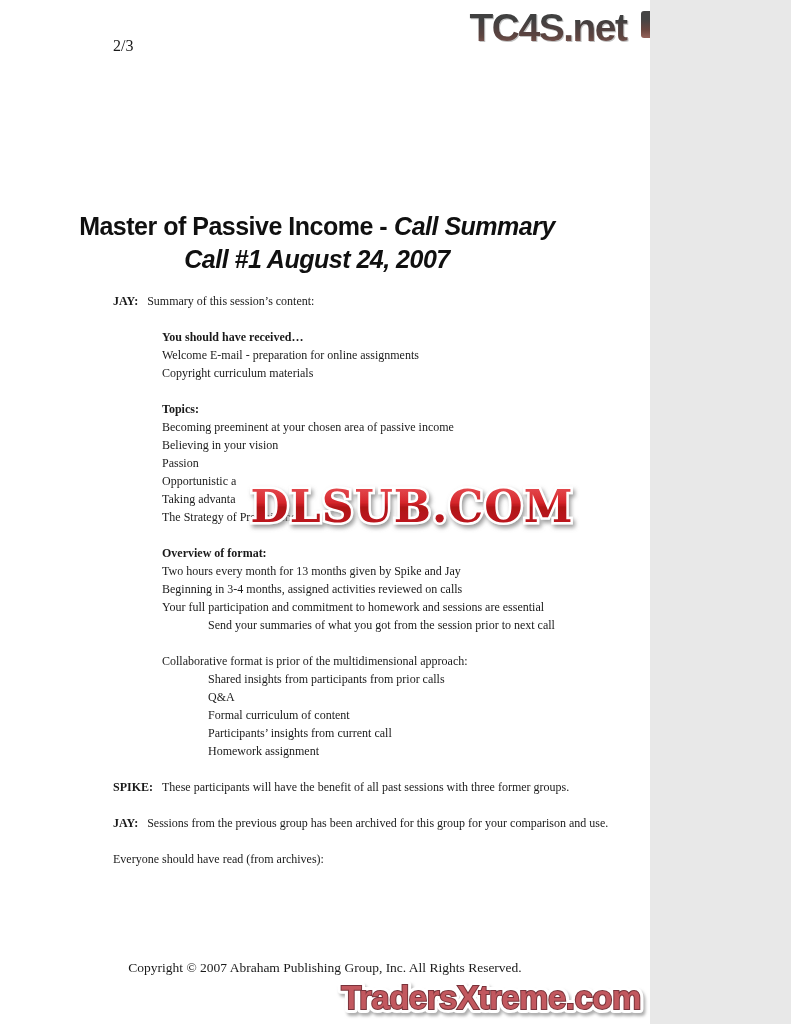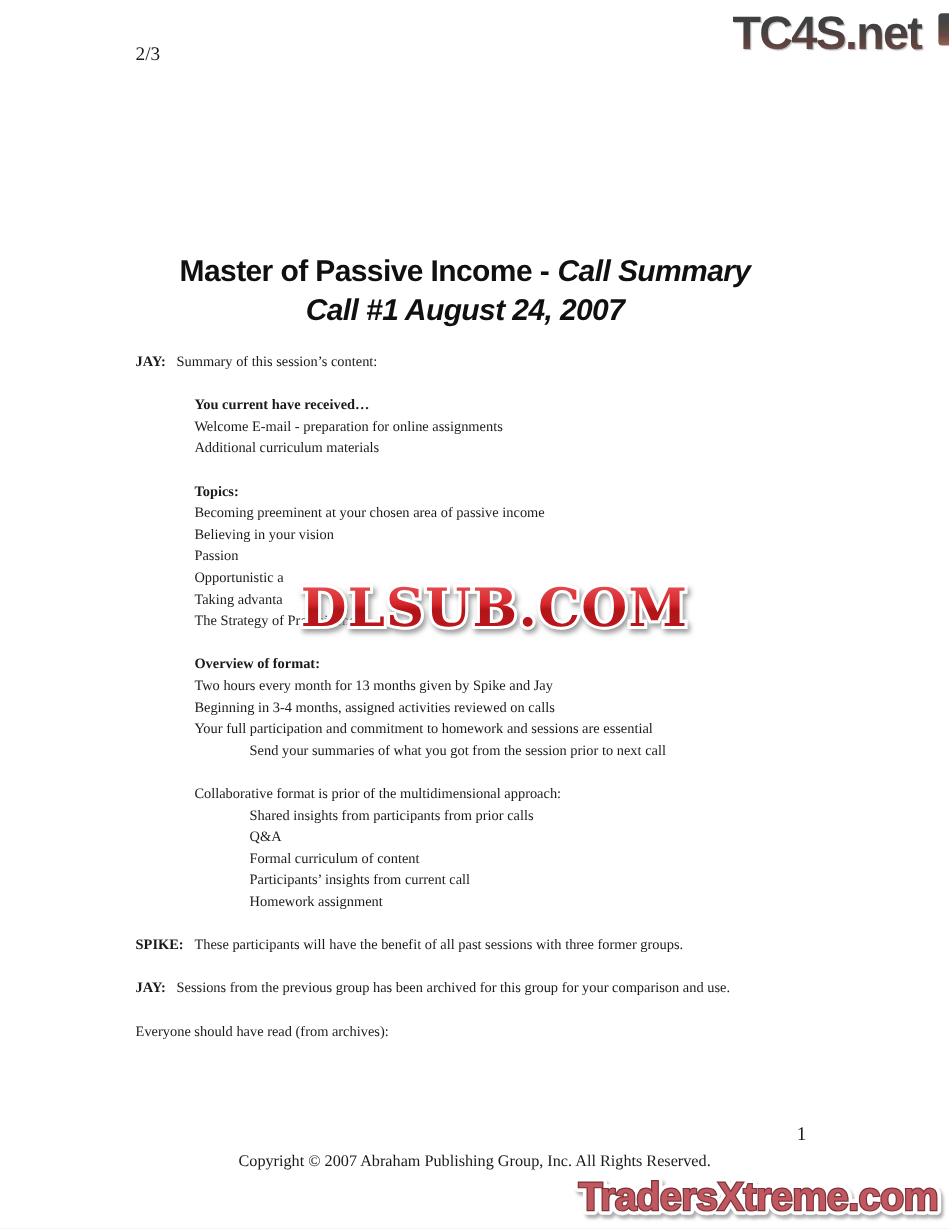--- a/index.html
+++ b/index.html
@@ -1,19 +1,19 @@
 <!DOCTYPE html>
 <html><head>
 <meta charset="utf-8">
 <style>
   * { margin:0; padding:0; box-sizing:border-box; }
   html,body { background:#e8e8e8; }
   .sheet {
     position:relative;
-    width:791px; height:1024px;
+    width:650px; height:1024px;
     background:#ffffff;
     overflow:hidden;
     font-family:"Liberation Serif", serif;
     color:#1a1a1a;
   }
 
   
   .sheet-indicator {
     position:absolute; left:113px; top:37px;
     font-size:16px;
@@ -90,23 +90,23 @@
     <div class="it">Call #1 August 24, 2007</div>
   </div>
 
   <div class="body-col">
 
     <div class="para">
       <p><span class="speaker">JAY:</span><span>Summary of this session’s content:</span></p>
     </div>
 
     <div class="para ind1">
-      <p class="bold">You current have received…</p>
+      <p class="bold">You should have received…</p>
       <p>Welcome E-mail - preparation for online assignments</p>
-      <p>Additional curriculum materials</p>
+      <p>Copyright curriculum materials</p>
     </div>
 
     <div class="para ind1">
       <p class="bold">Topics:</p>
       <p>Becoming preeminent at your chosen area of passive income</p>
       <p>Believing in your vision</p>
       <p>Passion</p>
       <p>Opportunistic a</p>
       <p>Taking advanta</p>
       <p>The Strategy of Preeminence</p>

